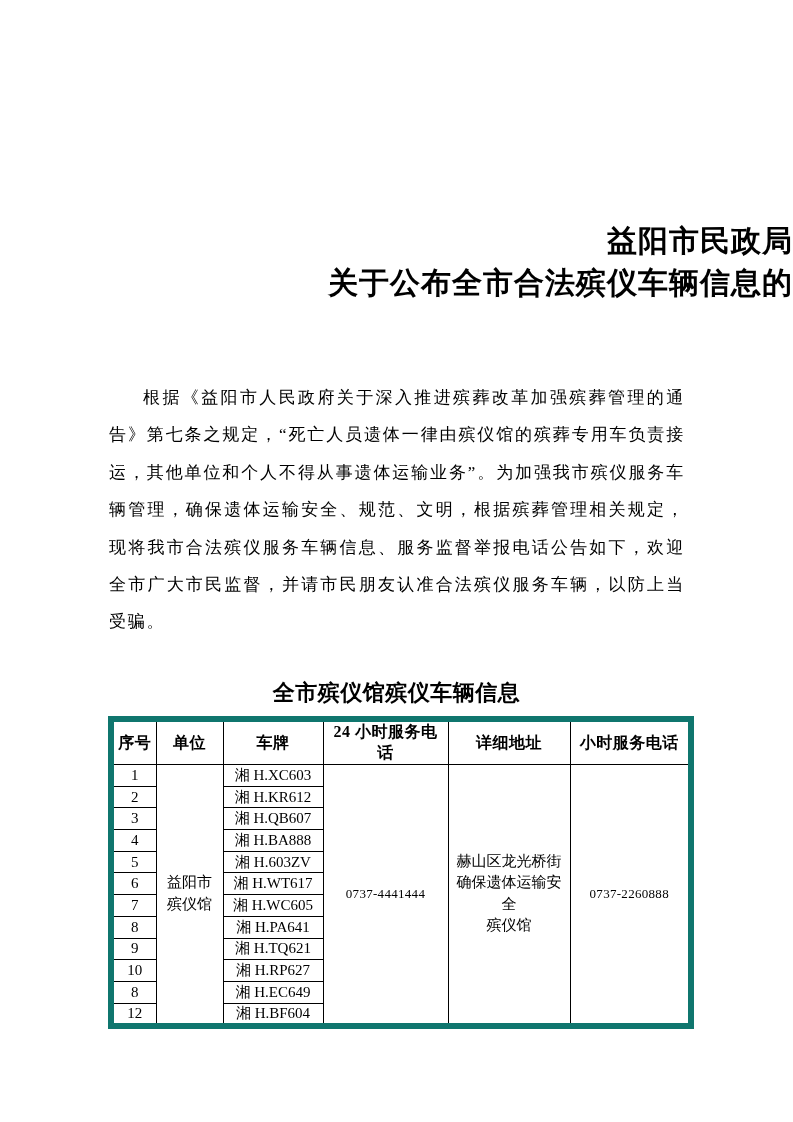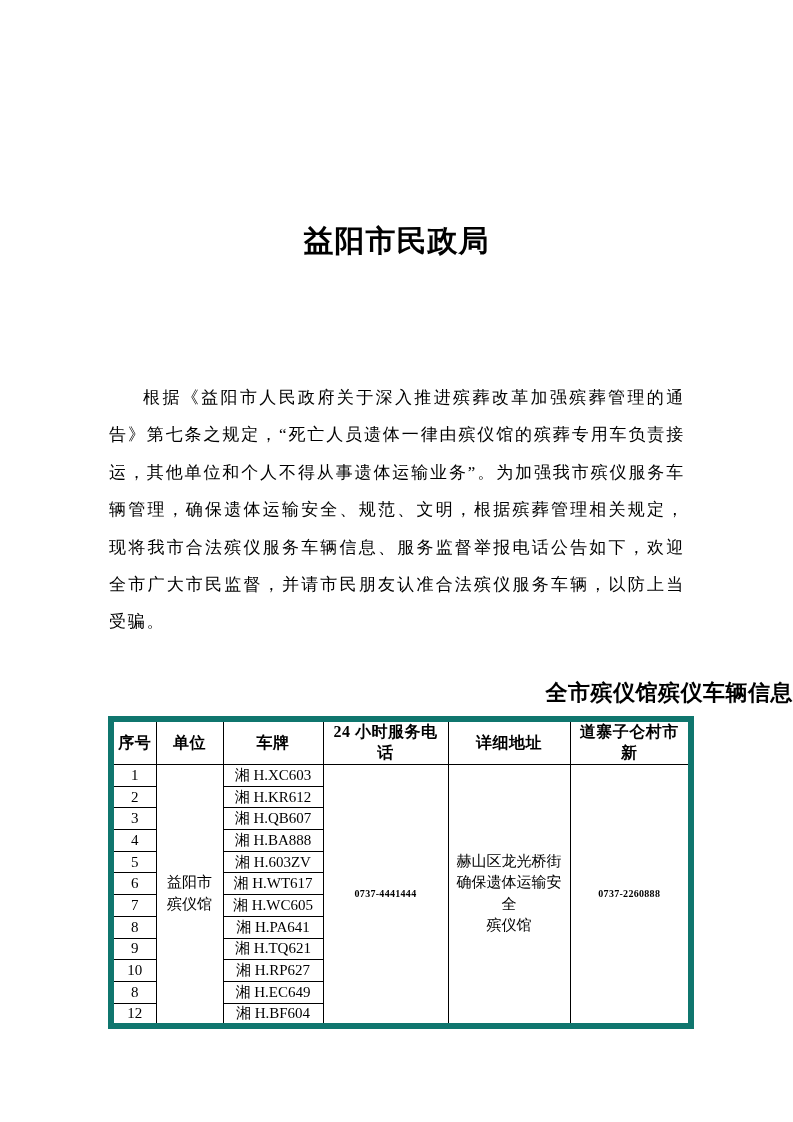--- a/index.html
+++ b/index.html
@@ -12,40 +12,40 @@
     overflow: hidden;
   }
   .page {
     position: absolute; top: 0; left: 0;
     width: 793px; height: 1122px;
     background: #ffffff;
   }
   .doc-title {
     position: absolute;
     top: 220px; left: 0; width: 100%;
-    text-align: center;
+    text-align: right;
     font-weight: bold;
     font-size: 30px;
     line-height: 42px;
     letter-spacing: 1px;
   }
   .body-par {
     position: absolute;
     top: 379px; left: 109px; width: 576px;
     font-size: 17px;
     line-height: 37.4px;
     letter-spacing: 1.8px;
     text-indent: 2em;
     text-align: justify;
     text-justify: inter-character;
   }
   .table-title {
     position: absolute;
     top: 678px; left: 0; width: 100%;
-    text-align: right;
+    text-align: center;
     font-weight: bold;
     font-size: 22px;
     letter-spacing: 0.5px;
   }
   table.vehicle-table {
     position: absolute;
     top: 716px; left: 108px;
     border-collapse: collapse;
     table-layout: fixed;
     width: 580px;
@@ -68,29 +68,30 @@
     height: 21.7px;
     font-size: 15px;
   }
   .col-no  { width: 45px; }
   .col-unit{ width: 67px; }
   .col-plate { width: 100px; }
   .col-phone { width: 125px; }
   .col-addr  { width: 122px; }
   .col-report{ width: 121px; }
   td.multiline div { line-height: 21.5px; font-size: 15px; }
-  td.phone-cell { font-size: 10px; letter-spacing: 0.3px; font-weight: bold; }
+  td.phone-cell { font-size: 13px; letter-spacing: 0.3px; }
 </style>
 </head>
 <body>
 
 <div class="page">
 
   <div class="doc-title">
     <div>益阳市民政局</div>
+    <div>关于公布全市合法殡仪车辆信息的</div>
   </div>
 
   <p class="body-par">根据《益阳市人民政府关于深入推进殡葬改革加强殡葬管理的通告》第七条之规定，“死亡人员遗体一律由殡仪馆的殡葬专用车负责接运，其他单位和个人不得从事遗体运输业务”。为加强我市殡仪服务车辆管理，确保遗体运输安全、规范、文明，根据殡葬管理相关规定，现将我市合法殡仪服务车辆信息、服务监督举报电话公告如下，欢迎全市广大市民监督，并请市民朋友认准合法殡仪服务车辆，以防上当受骗。</p>
 
   <div class="table-title">全市殡仪馆殡仪车辆信息</div>
 
   <table class="vehicle-table">
     <colgroup>
       <col class="col-no">
         <col class="col-unit">
@@ -99,21 +100,21 @@
         <col class="col-addr">
         <col class="col-report">
     </colgroup>
     <thead>
       <tr>
         <th>序号</th>
         <th>单位</th>
         <th>车牌</th>
         <th>24 小时服务电话</th>
         <th>详细地址</th>
-        <th>道寨子仑村市新</th>
+        <th>小时服务电话</th>
       </tr>
     </thead>
     <tbody>
       <tr>
         <td>1</td>
         <td rowspan="12" class="multiline">
           <div>益阳市</div>
           <div>殡仪馆</div>
         </td>
         <td>湘 H.XC603</td>

